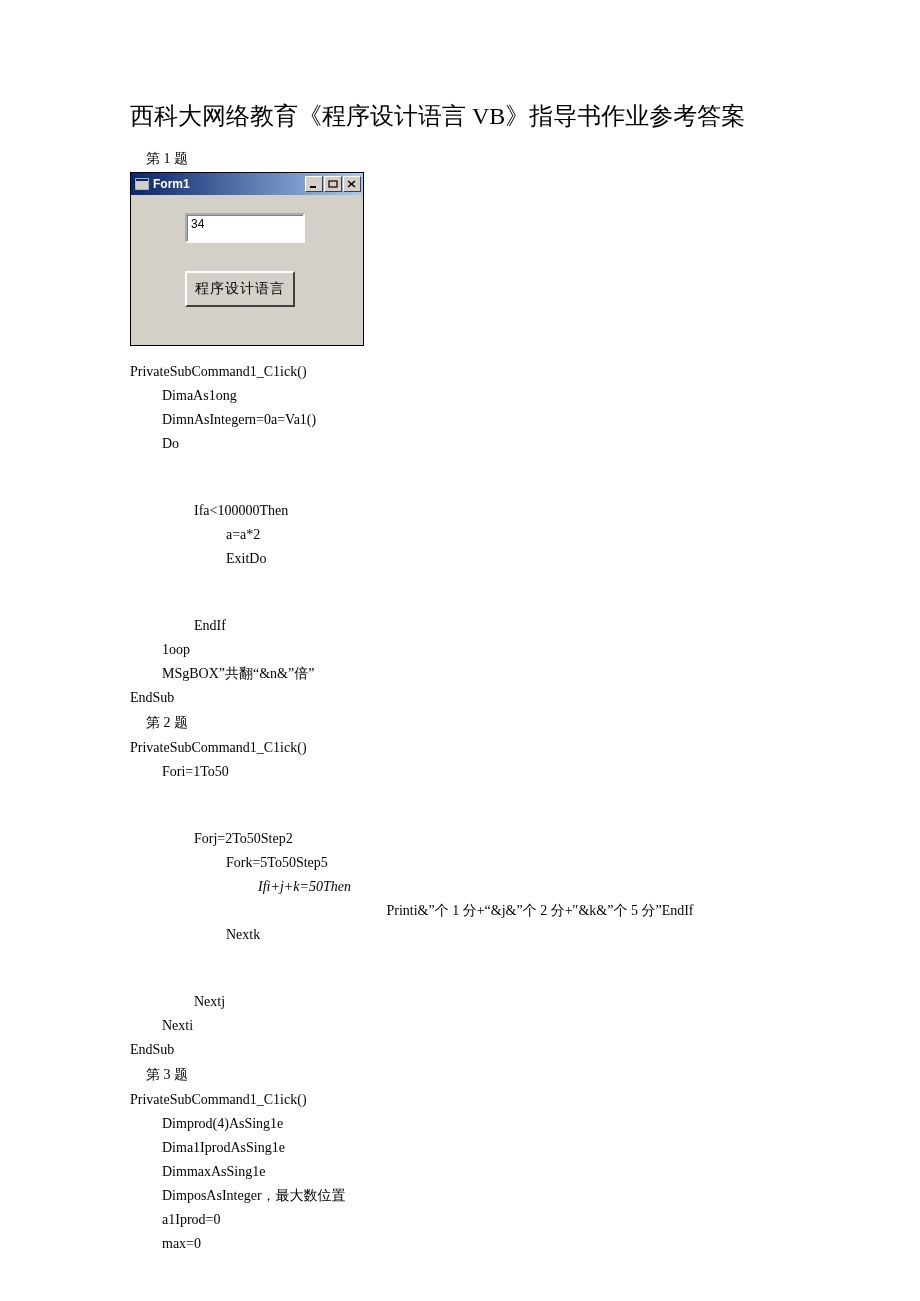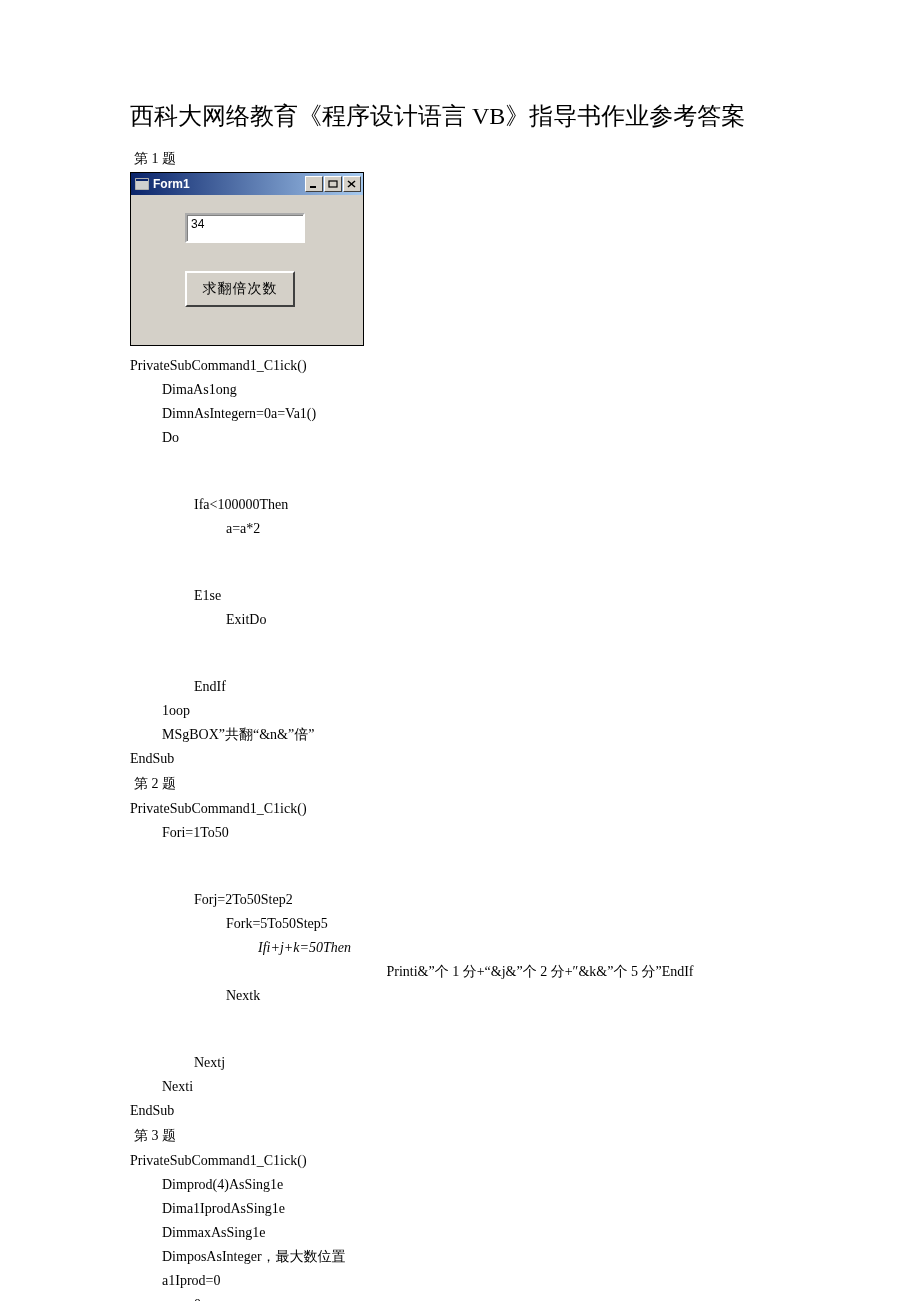--- a/index.html
+++ b/index.html
@@ -16,30 +16,30 @@
     padding: 100px 130px 100px 130px;
     position: relative;
   }
   .title {
     font-size: 24px;
     font-weight: normal;
     margin-bottom: 18px;
   }
   .label {
     font-size: 14px;
-    margin: 4px 4px;
+    margin: 4px 16px;
   }
   
   .form1 {
     width: 232px;
     height: 172px;
     background: #d4d0c8;
     border: 1px solid #000;
     position: relative;
-    margin-bottom: 8px;
+    margin-bottom: 14px;
   }
   .titlebar {
     height: 22px;
     background: linear-gradient(to right, #0a246a, #a6caf0);
     display: flex;
     align-items: center;
     justify-content: space-between;
     padding: 0 2px 0 4px;
     color: #ffffff;
     font-family: Tahoma, sans-serif;
@@ -136,32 +136,31 @@
         <div class="win-btn">
           <svg width="10" height="8">
             <line x1="1" y1="1" x2="8" y2="7" stroke="#000" stroke-width="1.5"></line>
             <line x1="8" y1="1" x2="1" y2="7" stroke="#000" stroke-width="1.5"></line>
           </svg>
         </div>
       </div>
     </div>
     <div class="client">
       <div class="textbox">34</div>
-      <div class="btn">求翻倍次数</div>
+      <div class="btn">程序设计语言</div>
     </div>
   </div>
 
   <div class="code">
     <div>PrivateSubCommand1_C1ick()</div>
     <div class="ind1">DimaAs1ong</div>
     <div class="ind1">DimnAsIntegern=0a=Va1()</div>
     <div class="ind1">Do</div>
     <div class="ind2">Ifa&lt;100000Then</div>
     <div class="ind3">a=a*2</div>
-    <div class="ind2">E1se</div>
     <div class="ind3">ExitDo</div>
     <div class="ind2">EndIf</div>
     <div class="ind1">1oop</div>
     <div class="ind1">MSgBOX”共翻“&amp;n&amp;”倍”</div>
     <div>EndSub</div>
   </div>
 
   <div class="label">第 2 题</div>
 
   <div class="code">

